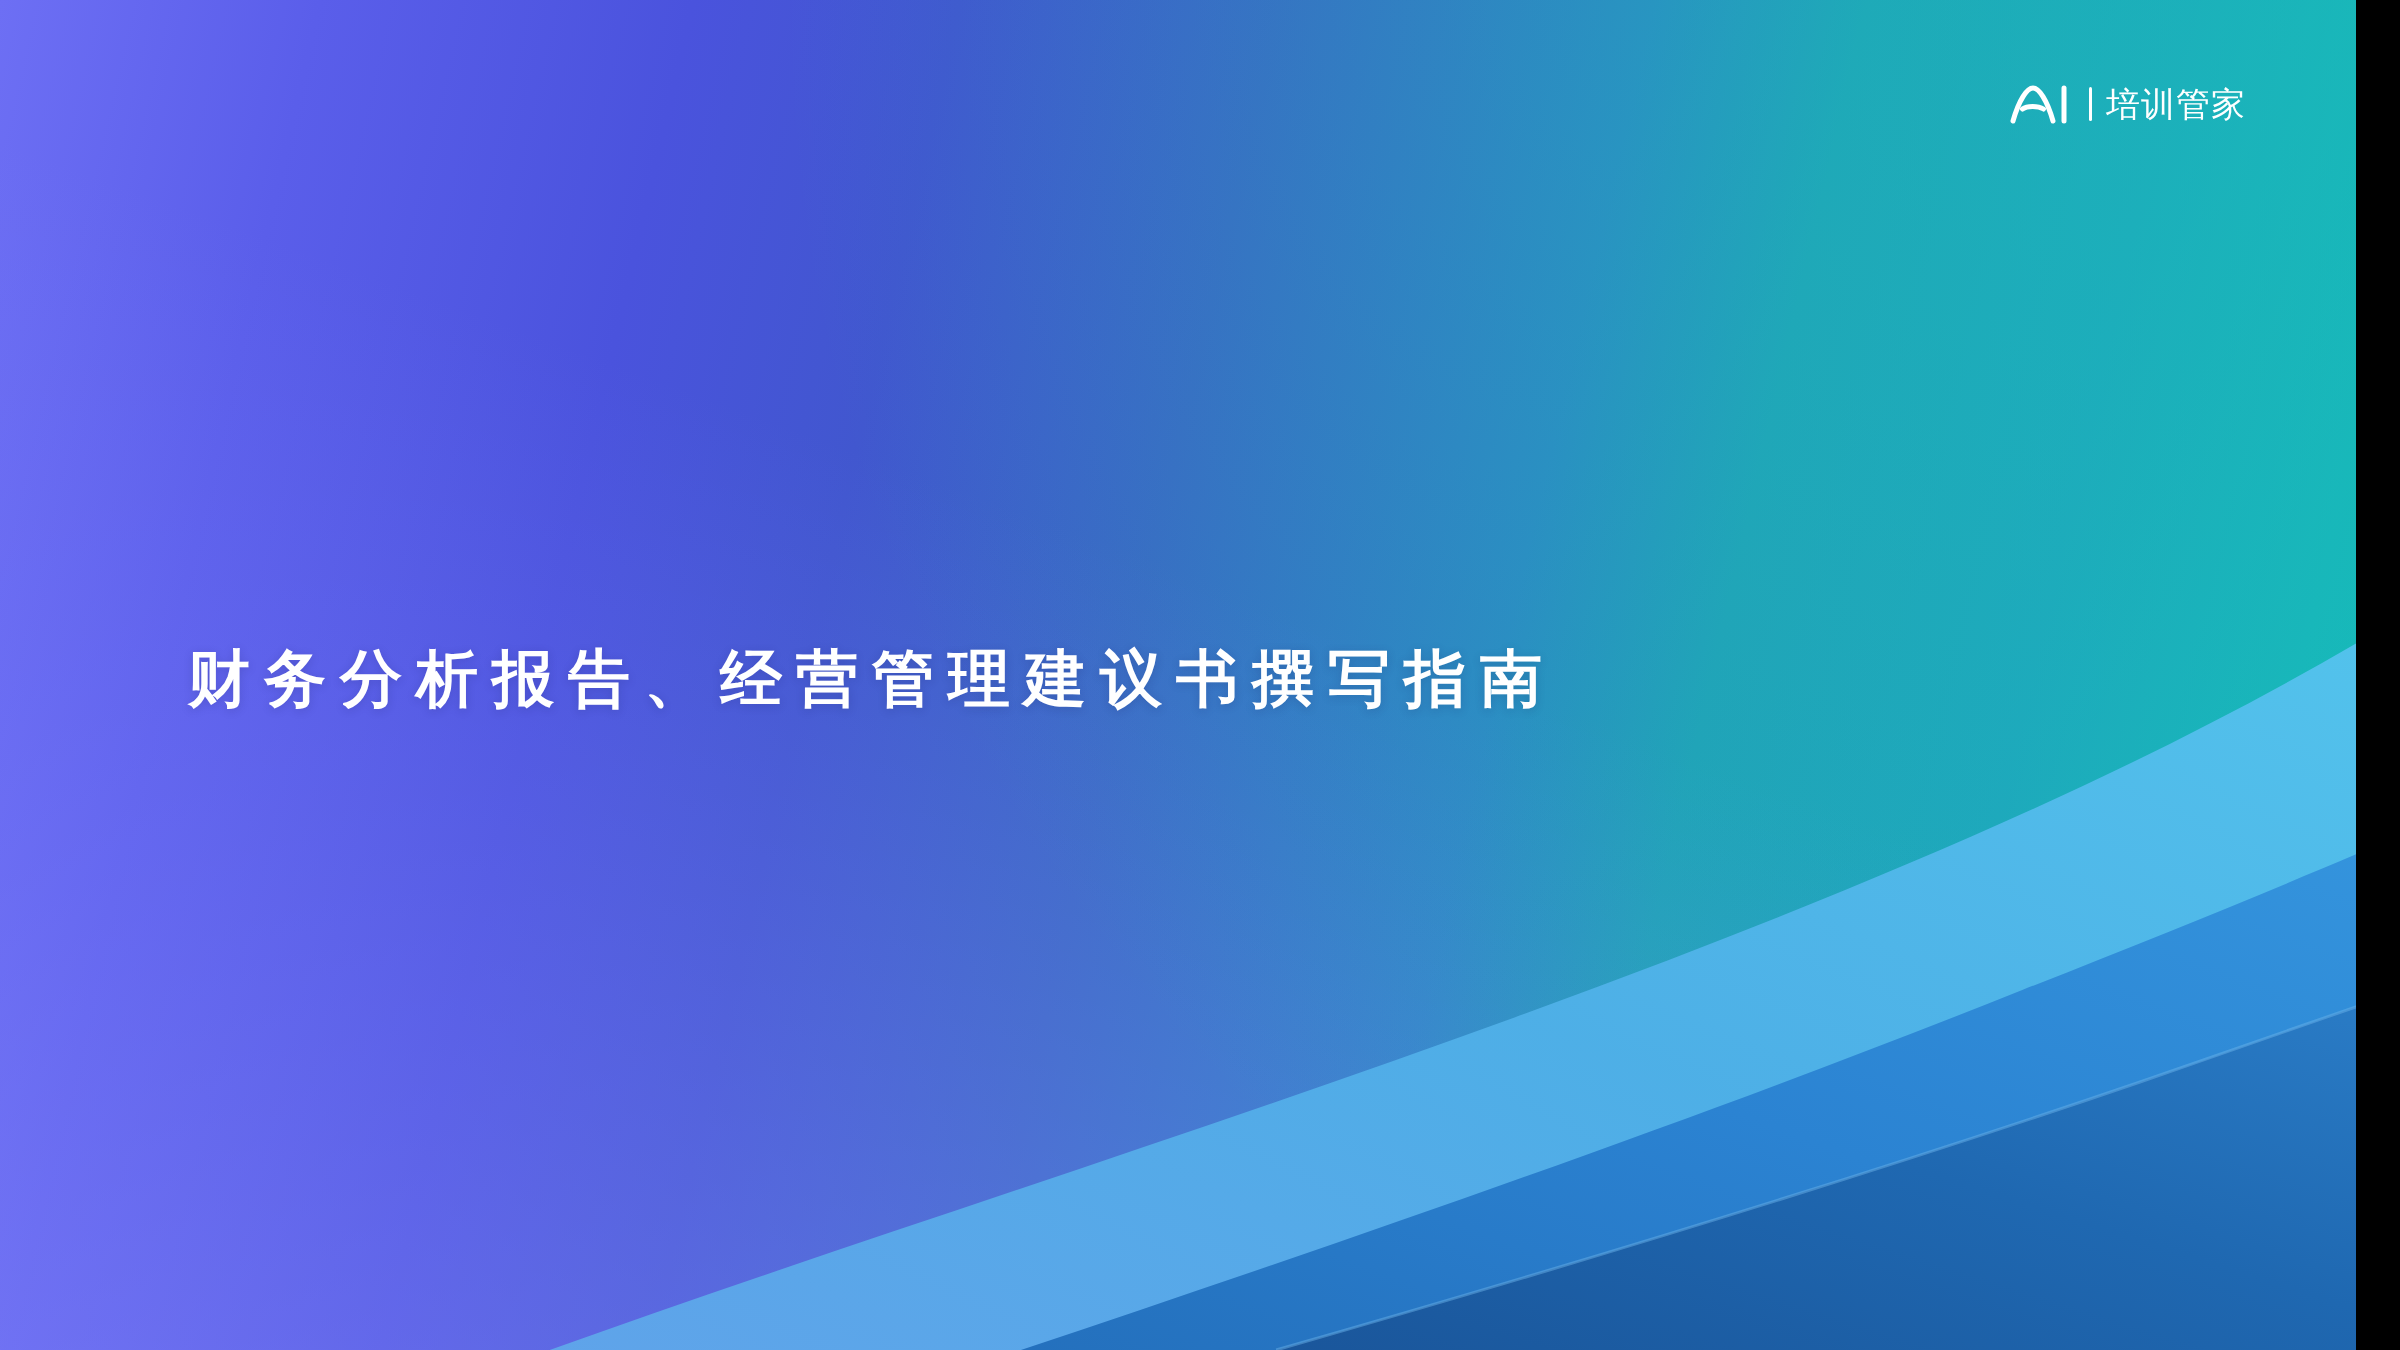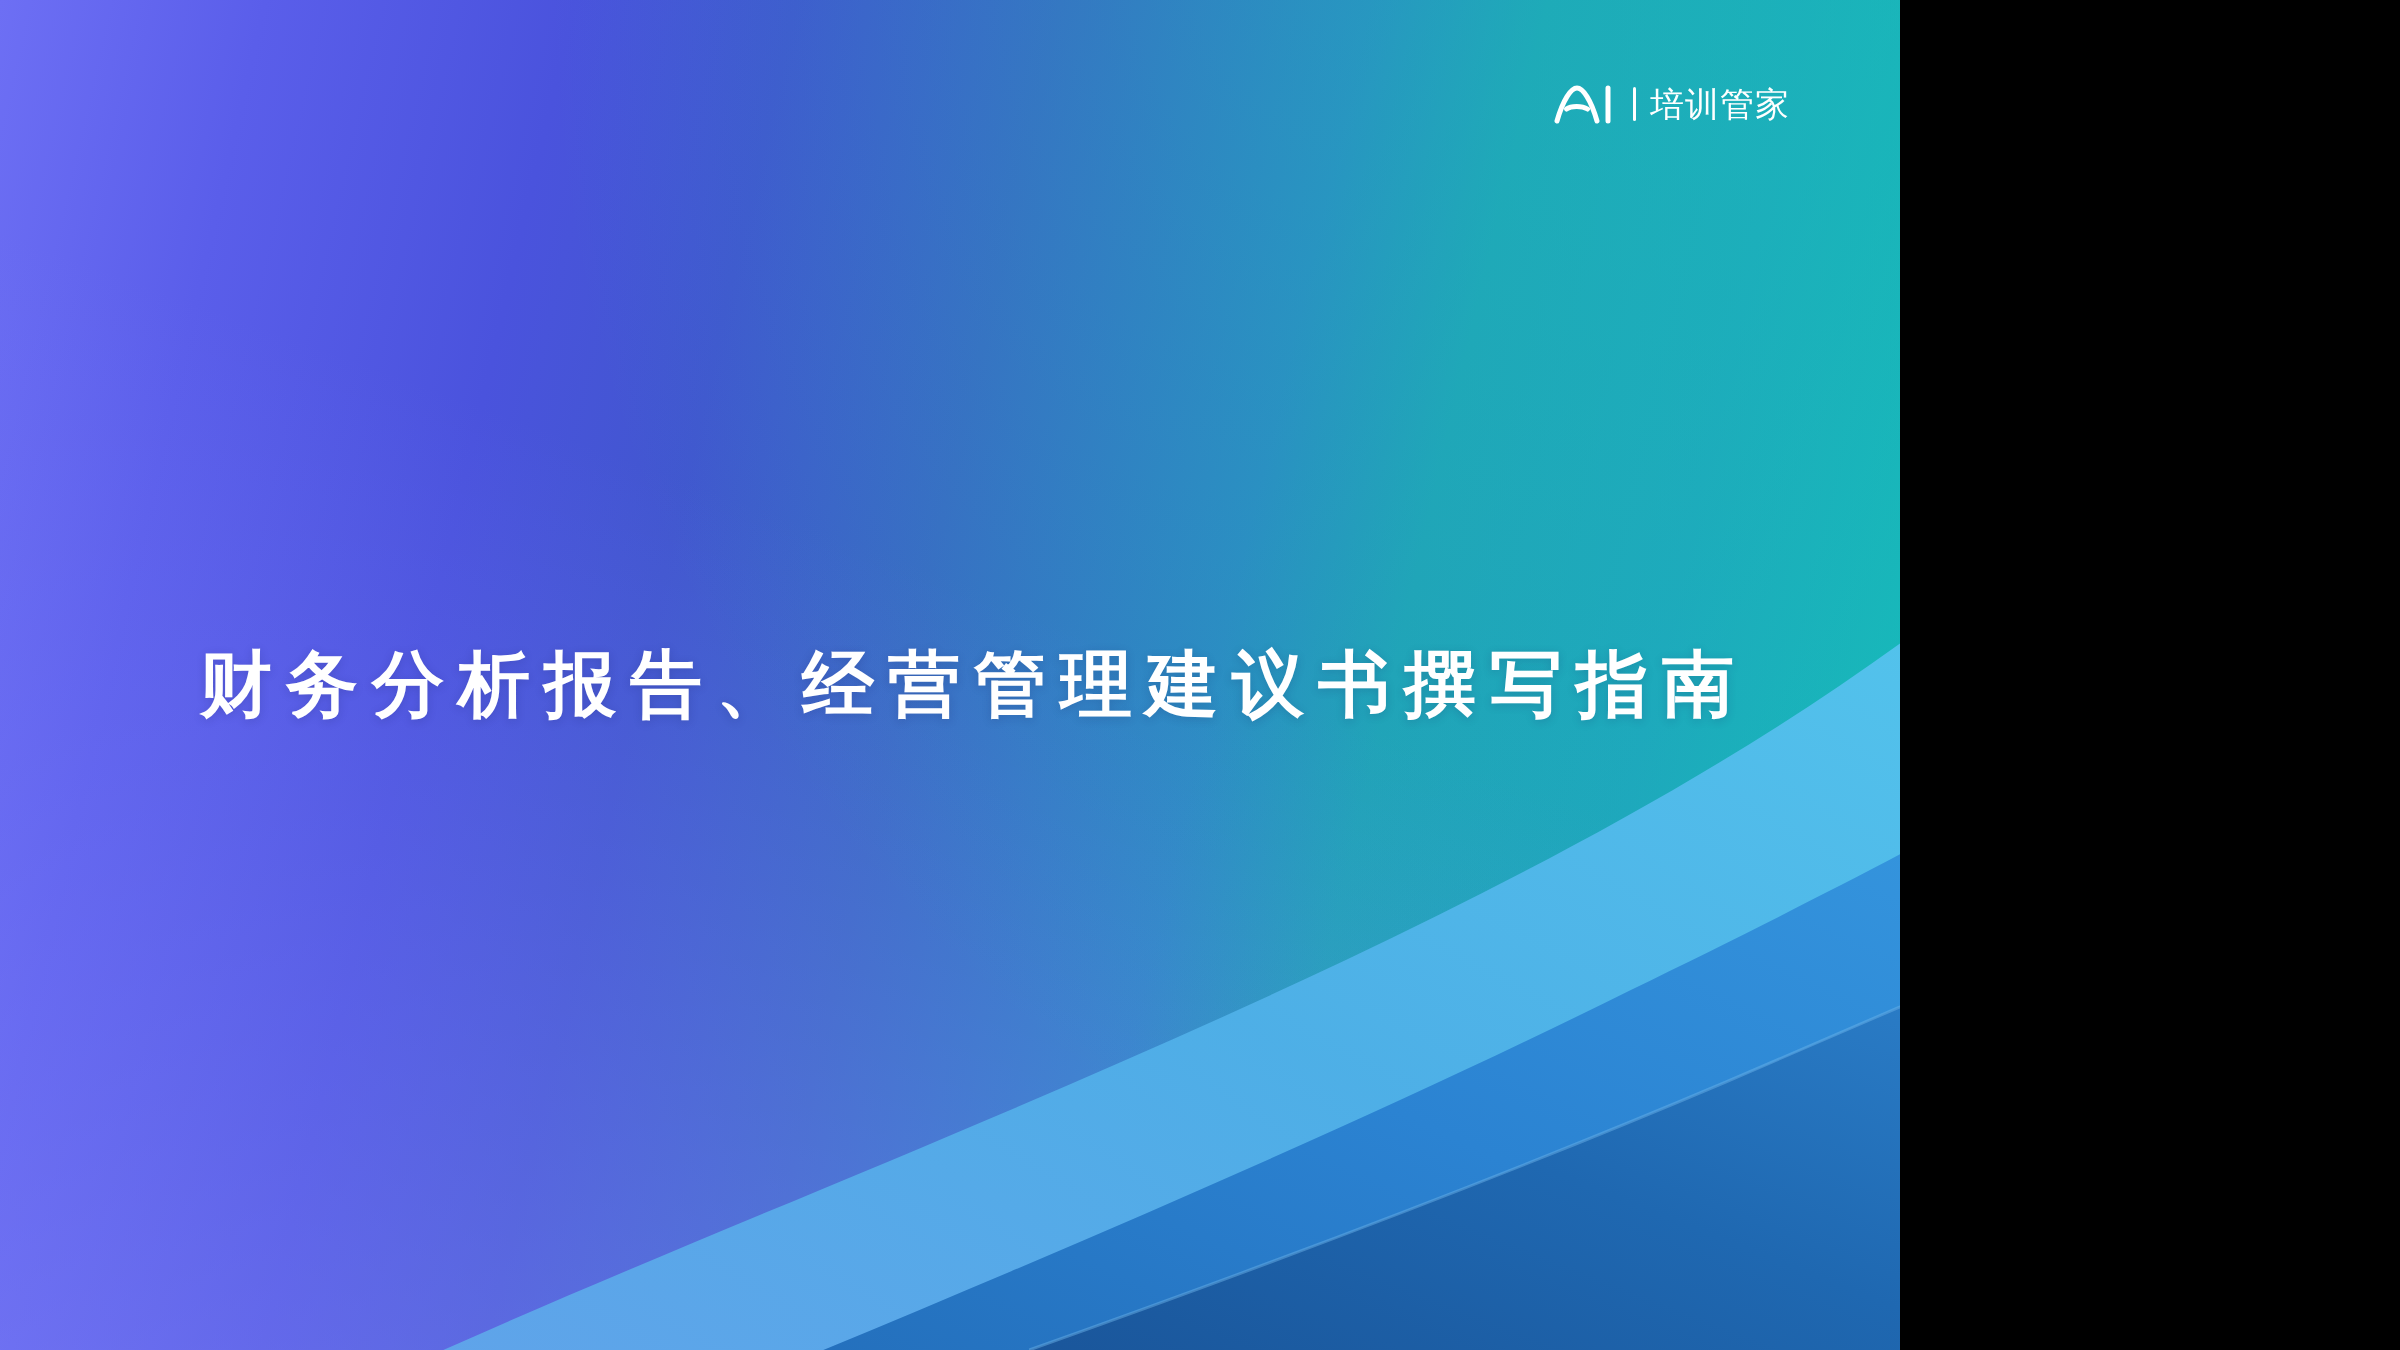--- a/index.html
+++ b/index.html
@@ -5,21 +5,21 @@
   * { margin:0; padding:0; box-sizing:border-box; }
   html, body {
     width:2400px; height:1350px;
     overflow:hidden;
     background:#000;
     font-family:"Liberation Sans","DejaVu Sans",sans-serif;
   }
 
   #slide {
     position:relative;
-    width:1900px; height:1350px;
+    width:2356px; height:1350px;
     overflow:hidden;
     
     background:
       linear-gradient(103deg,
         #6d6ff4 0%,
         #5a5eea 12%,
         #4a53dd 26%,
         #4157cf 36%,
         #3a6ac4 48%,
         #2e86c4 62%,
@@ -58,28 +58,27 @@
     color:#ffffff;
     white-space:nowrap;
   }
 
   
   #title {
     position:absolute;
     left:188px;
     top:648px;
     width:1900px;
-    font-size:72px;
+    font-size:62px;
     font-weight:bold;
     color:#ffffff;
     letter-spacing:14px;
     line-height:1.0;
     white-space:nowrap;
     text-shadow:0 2px 10px rgba(20,30,90,0.18);
-    margin-left:12px;
   }
 </style>
 </head>
 <body>
 
 <div id="slide">
 
   <div id="tint-bl"></div>
   <div id="tint-tr"></div>
 

